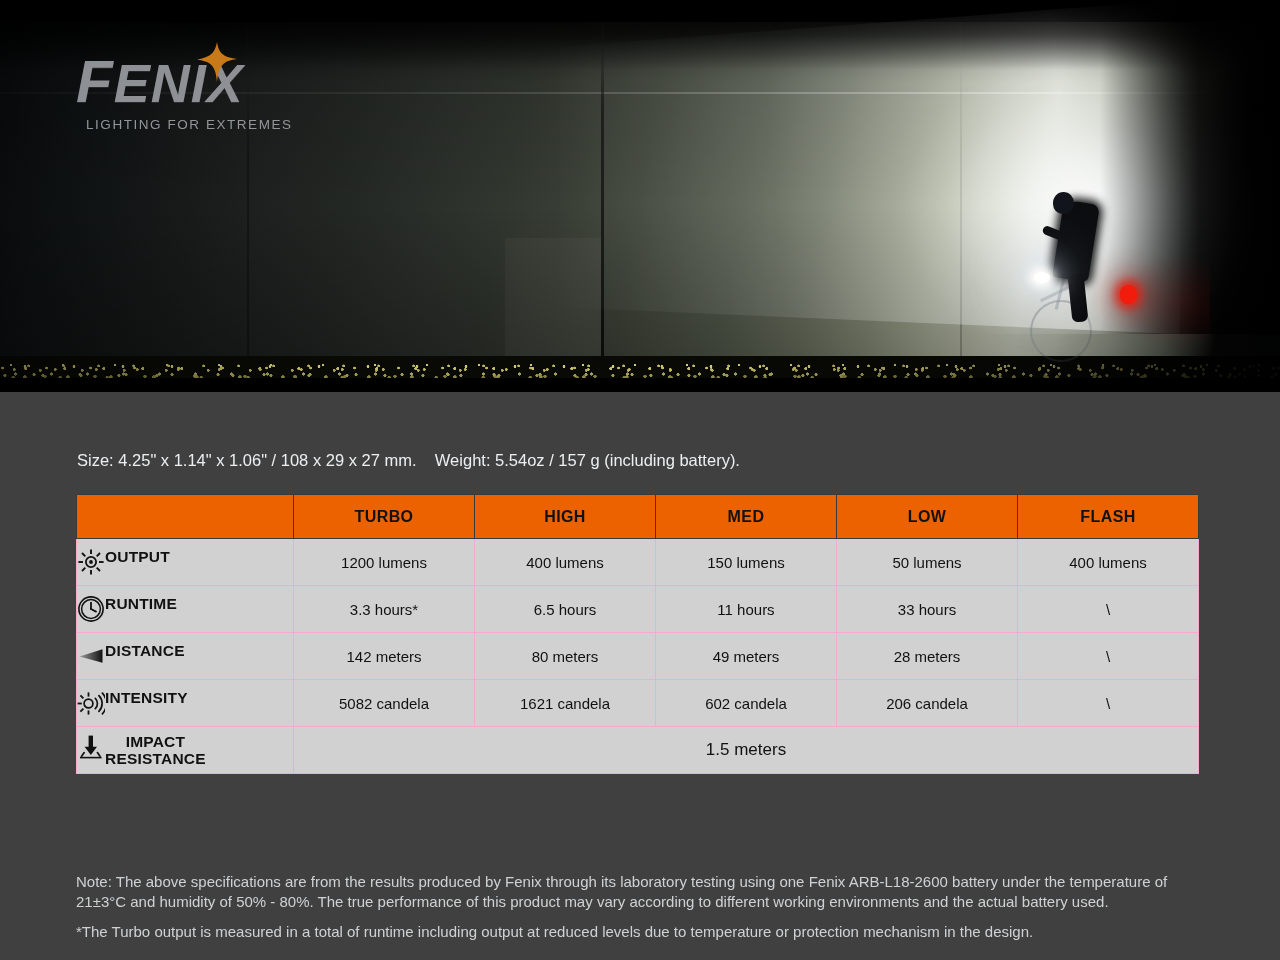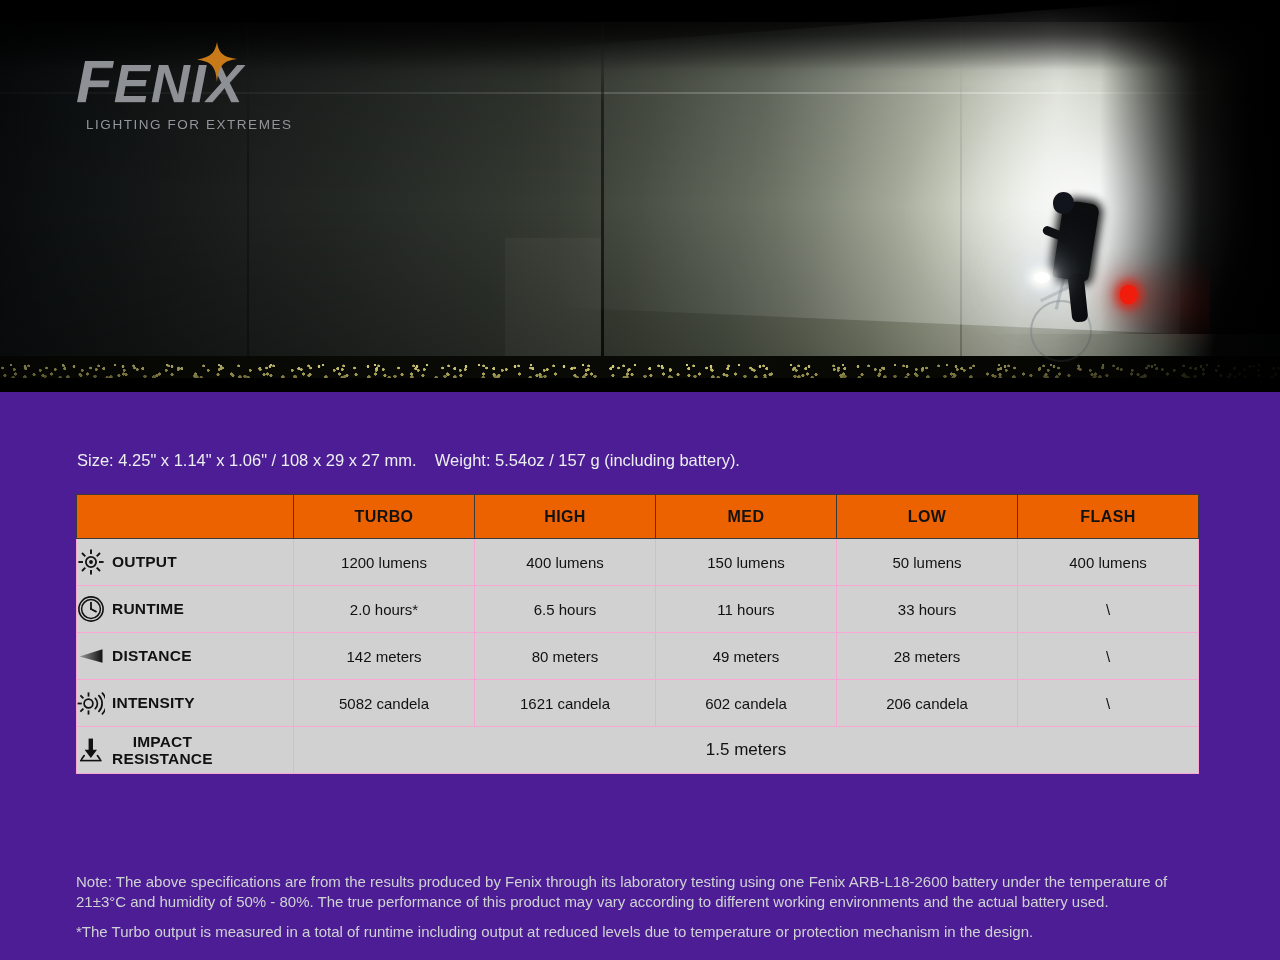--- a/index.html
+++ b/index.html
@@ -2,21 +2,21 @@
 <html><head>
 <meta charset="utf-8">
 <style>
   * { box-sizing: border-box; margin: 0; padding: 0; }
   html, body {
     width: 1280px; height: 960px;
     background: #000;
     font-family: "Liberation Sans", sans-serif;
     overflow: hidden;
   }
-  #page { position: relative; width: 1280px; height: 960px; background: #4c1d95; }
+  #page { position: relative; width: 1280px; height: 960px; background: #404040; }
 
   
   #hero {
     position: absolute; left: 0; top: 0; width: 1280px; height: 392px;
     background: #000; overflow: hidden;
   }
   
   .wall {
     position: absolute; left: 0; top: 22px; width: 1280px; height: 334px;
     background:
@@ -192,21 +192,21 @@
   #spec-table thead th {
     background: #ec6100; color: #121212;
     font-weight: bold; font-size: 16px; letter-spacing: .4px; height: 44px;
     border-color: #3a3a3a;
   }
   #spec-table thead th.blank { background: #ec6100; }
   td.rowlabel {
     text-align: left; padding-left: 10px;
     font-weight: bold; font-size: 15.5px; letter-spacing: .2px;
   }
-  .lbl-wrap { display: flex; align-items: center; gap: 7px; }
+  .lbl-wrap { display: flex; gap: 0; }
   .lbl-wrap .ic { flex: 0 0 28px; width: 28px; height: 28px; display: block; color: #111; }
   .lbl-wrap .tx { line-height: 1.12; }
   td.span-cell { font-size: 17px; margin-top: 48px; }
   tr.tall td { height: 46px; }
   tr.tall td.rowlabel { padding-top: 2px; padding-bottom: 2px; }
 
   
   #notes {
     position: absolute; left: 76px; top: 872px; width: 1124px;
     color: #cfd2d4; font-size: 15px; line-height: 1.32;
@@ -310,21 +310,21 @@
           <span class="lbl-wrap">
             <svg class="ic" viewBox="0 0 28 28">
               <circle cx="14" cy="14" r="12.1" fill="none" stroke="currentColor" stroke-width="1.6"></circle>
               <circle cx="14" cy="14" r="9.4" fill="none" stroke="currentColor" stroke-width="1.5"></circle>
               <line x1="14" y1="14" x2="14" y2="7.6" stroke="currentColor" stroke-width="1.8" stroke-linecap="round"></line>
               <line x1="14" y1="14" x2="19" y2="16.6" stroke="currentColor" stroke-width="1.8" stroke-linecap="round"></line>
             </svg>
             <span class="tx">RUNTIME</span>
           </span>
         </td>
-        <td>2.0 hours*</td>
+        <td>3.3 hours*</td>
         <td>6.5 hours</td>
         <td>11 hours</td>
         <td>33 hours</td>
         <td>\</td>
       </tr>
 
       <tr>
         <td class="rowlabel">
           <span class="lbl-wrap">
             <svg class="ic" viewBox="0 0 28 28">

